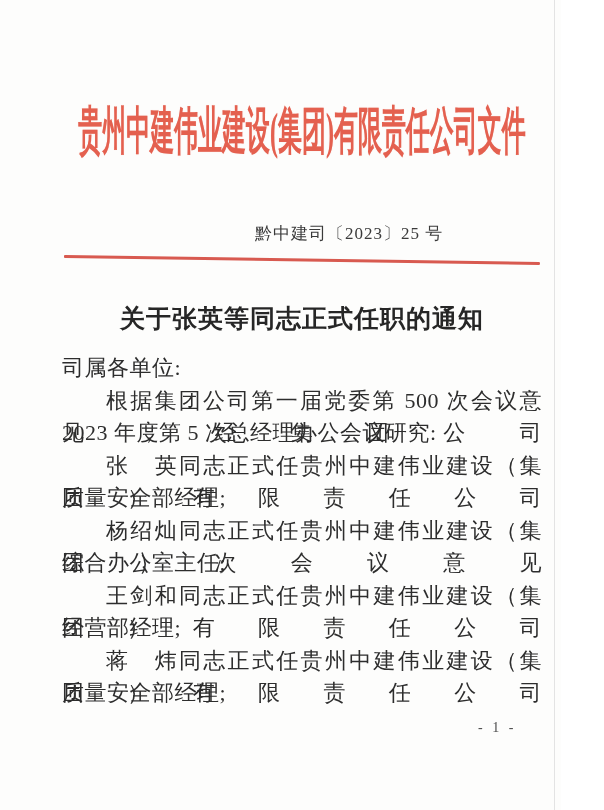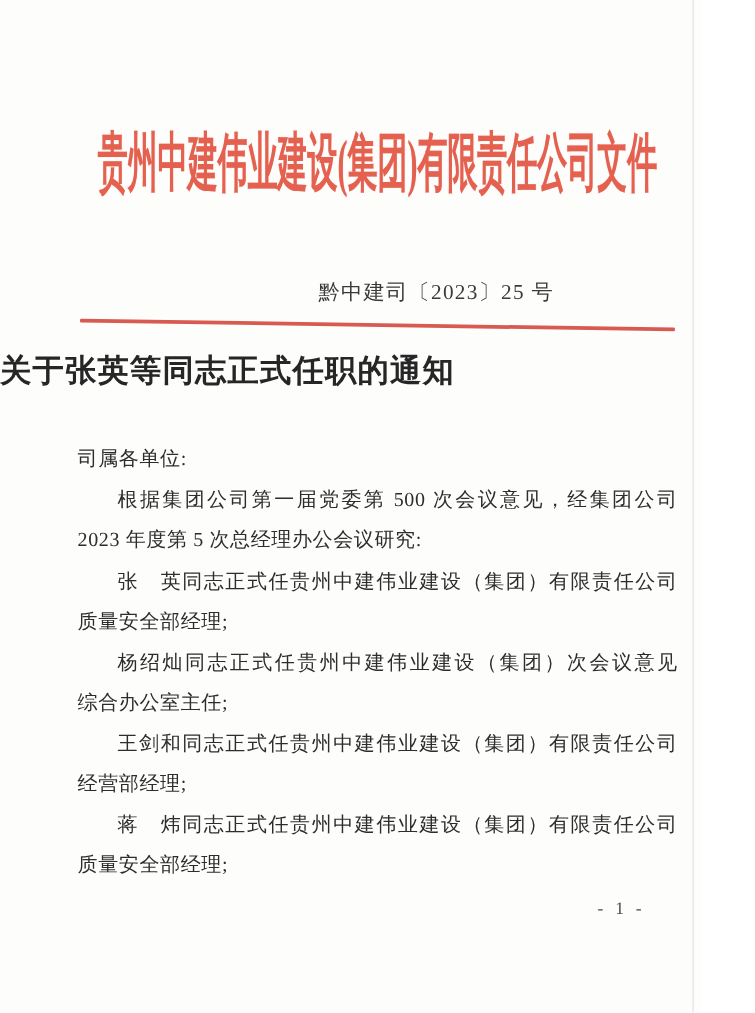--- a/index.html
+++ b/index.html
@@ -43,30 +43,31 @@
   
   .red-line{
     position:absolute;top:255px;left:64px;width:476px;height:3px;
     background:var(--line-red,#d85a50);
     transform:rotate(0.85deg);
     transform-origin:left center;
     border-radius:1px;
   }
   
   .notice-title{
-    position:absolute;top:280px;left:0;width:604px;margin:0;
+    position:absolute;top:302px;left:0;width:604px;margin:0;
+    text-align:center;
     font-size:25px;
     font-weight:bold;
     letter-spacing:1px;
     color:#262626;
   }
   
   .body{
     position:absolute;top:352px;left:62px;width:480px;
-    font-size:16px;
+    font-size:22px;
     color:#2d2d2d;
     letter-spacing:0.5px;
   }
   .line{
     height:32.5px;
     line-height:32.5px;
     white-space:nowrap;
   }
   .line.indent{ text-indent:2em; white-space:normal; }
   .line.full{

